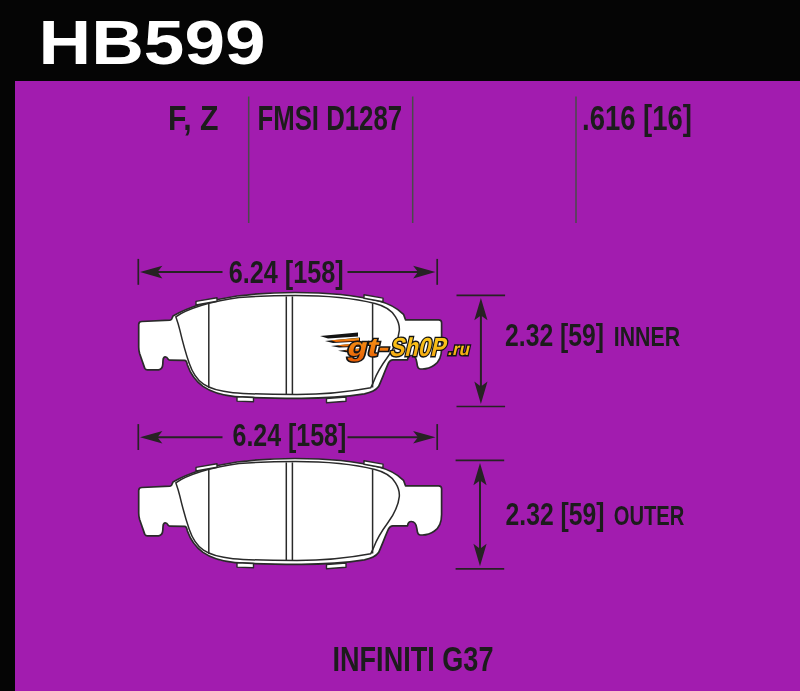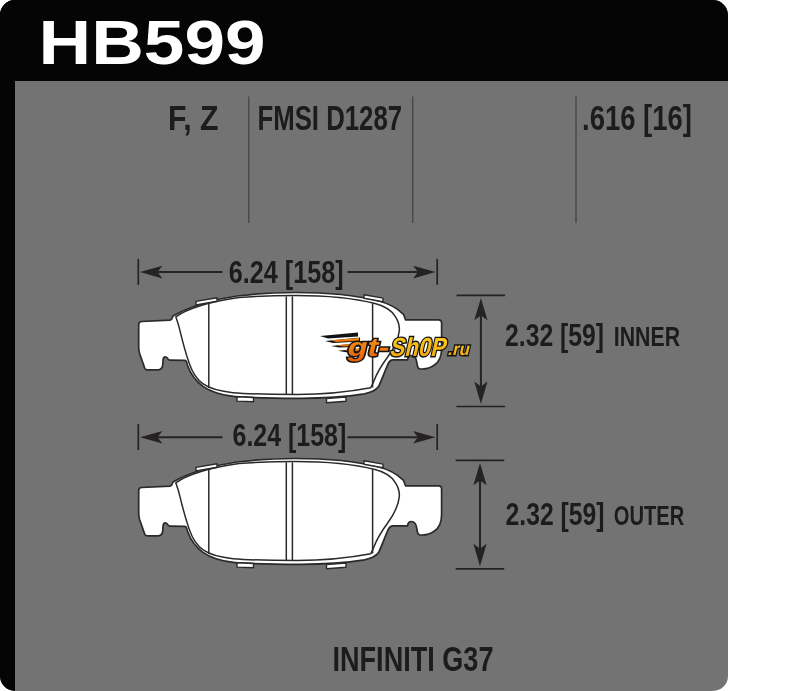--- a/index.html
+++ b/index.html
@@ -1,17 +1,17 @@
 <!DOCTYPE html>
 <html><head>
 <meta charset="utf-8">
 <style>
   html,body{margin:0;padding:0;background:#fff;}
-  #page{position:relative;width:728px;height:691px;background:#737373;overflow:hidden;
-        font-family:"Liberation Sans",sans-serif;border-radius:15px;}
+  #page{position:relative;width:800px;height:691px;background:#a21caf;overflow:hidden;
+        font-family:"Liberation Sans",sans-serif;}
   svg text{font-family:"Liberation Sans",sans-serif;font-weight:bold;}
 </style>
 </head>
 <body>
 <div id="page">
 <svg width="800" height="691" viewBox="0 0 800 691">
 
   <rect x="0" y="0" width="800" height="81" fill="#050505"></rect>
   <rect x="0" y="0" width="15" height="691" fill="#050505"></rect>
 

